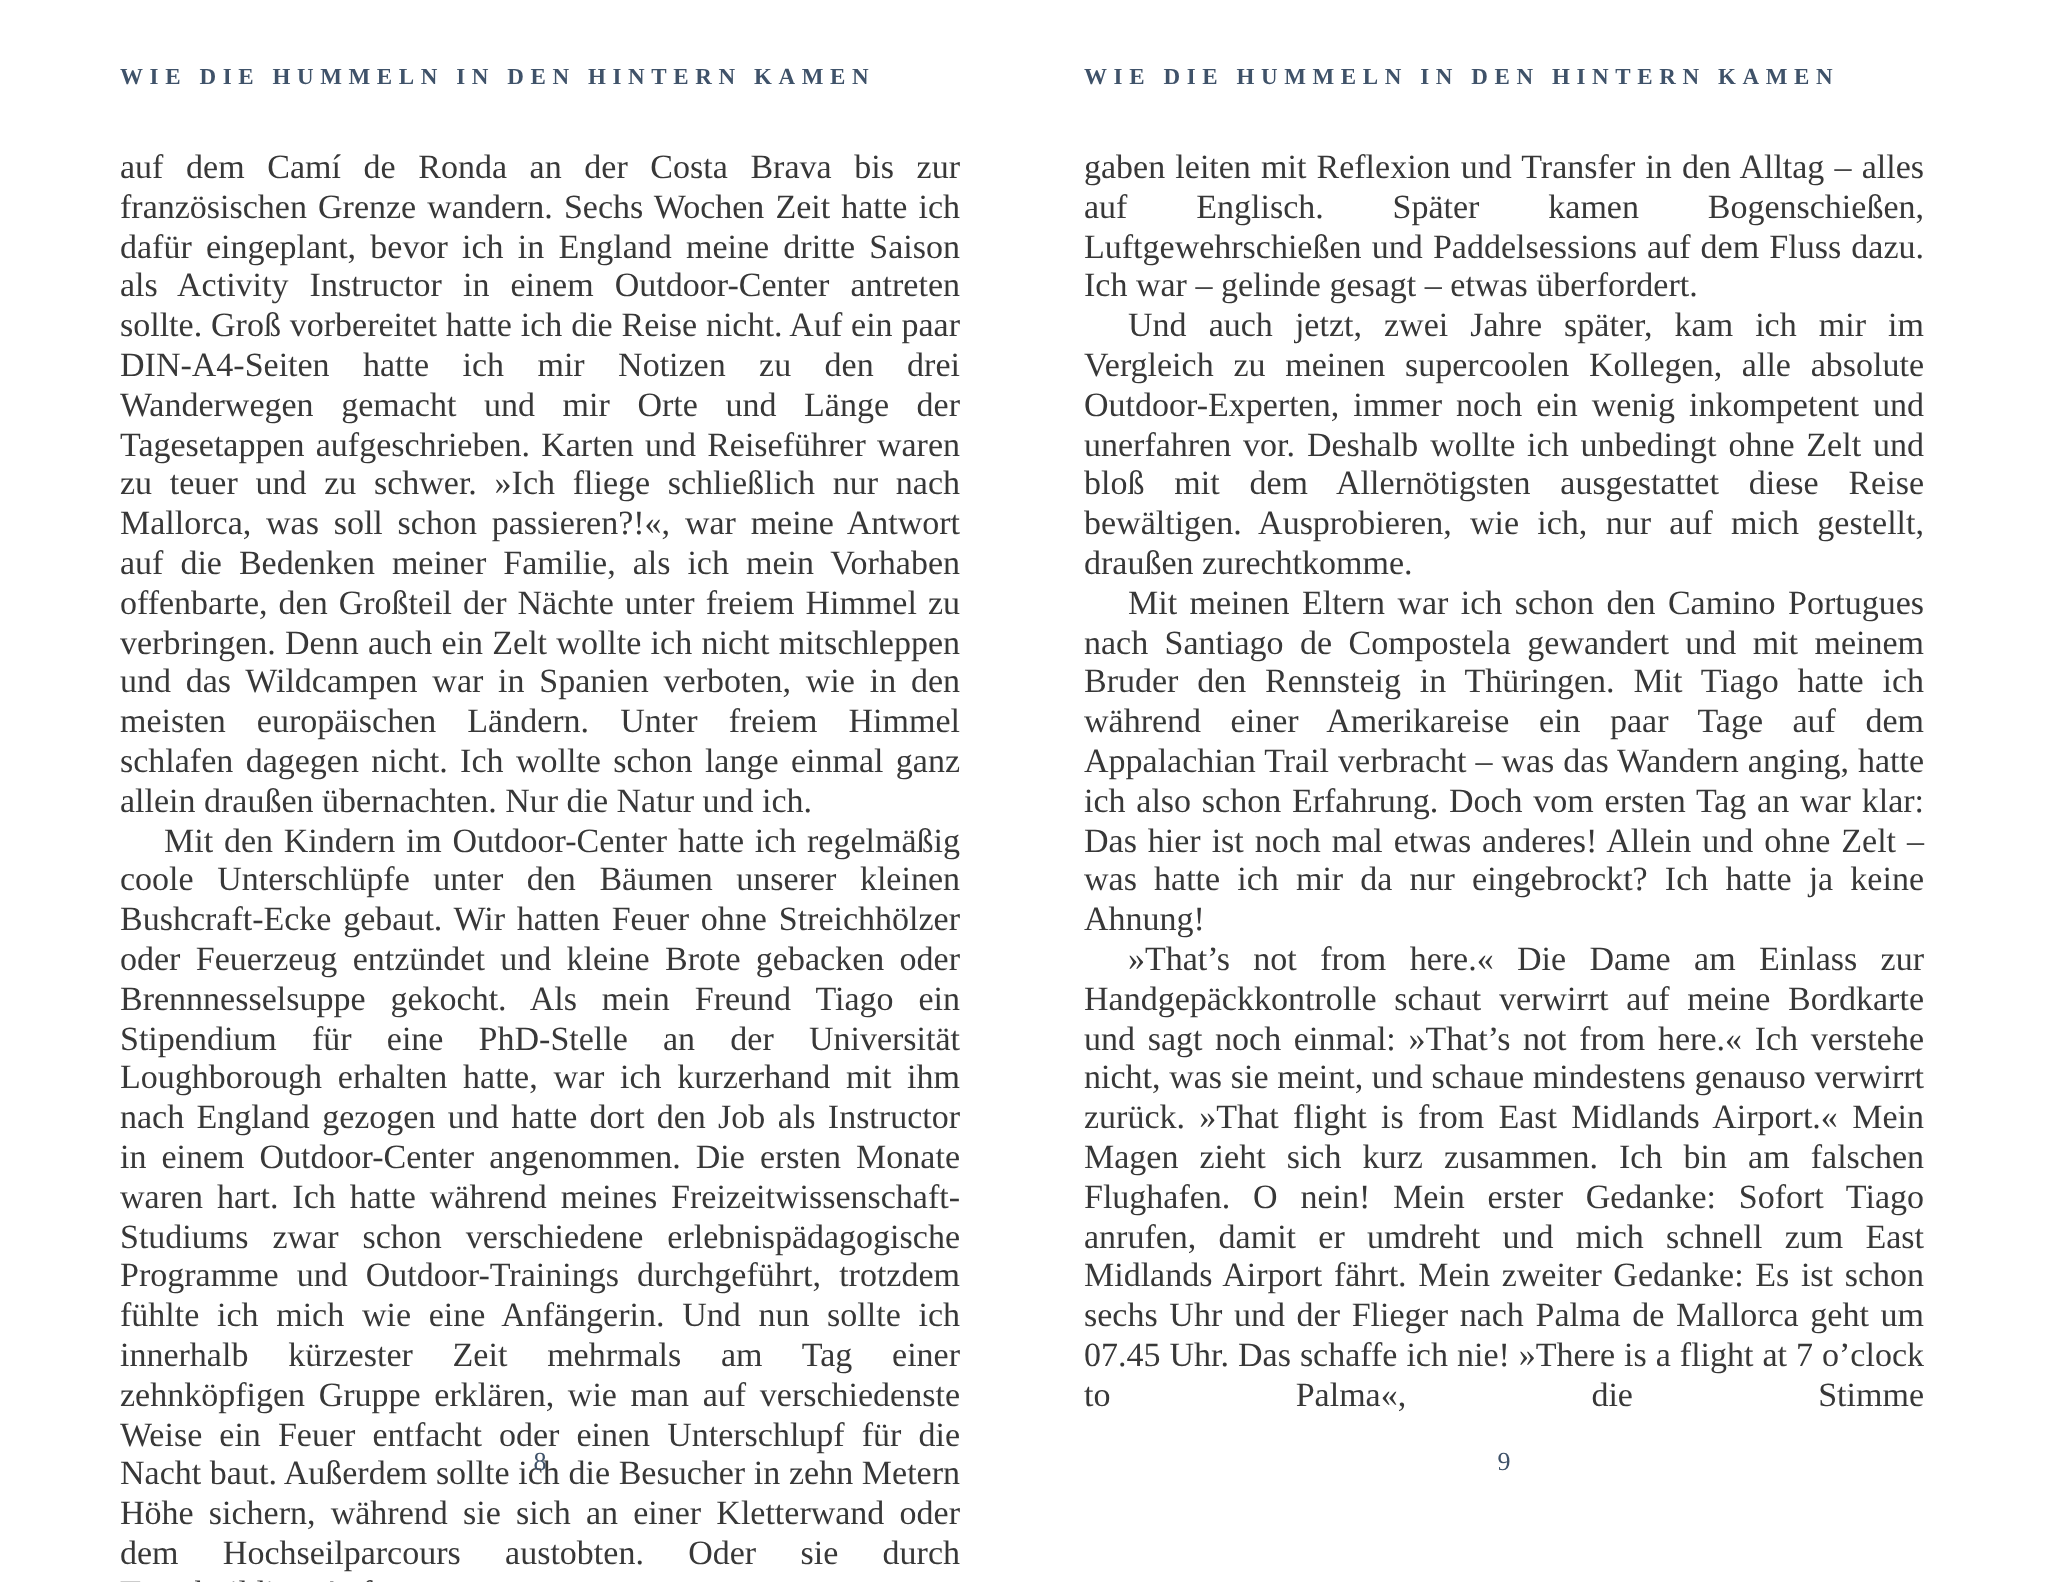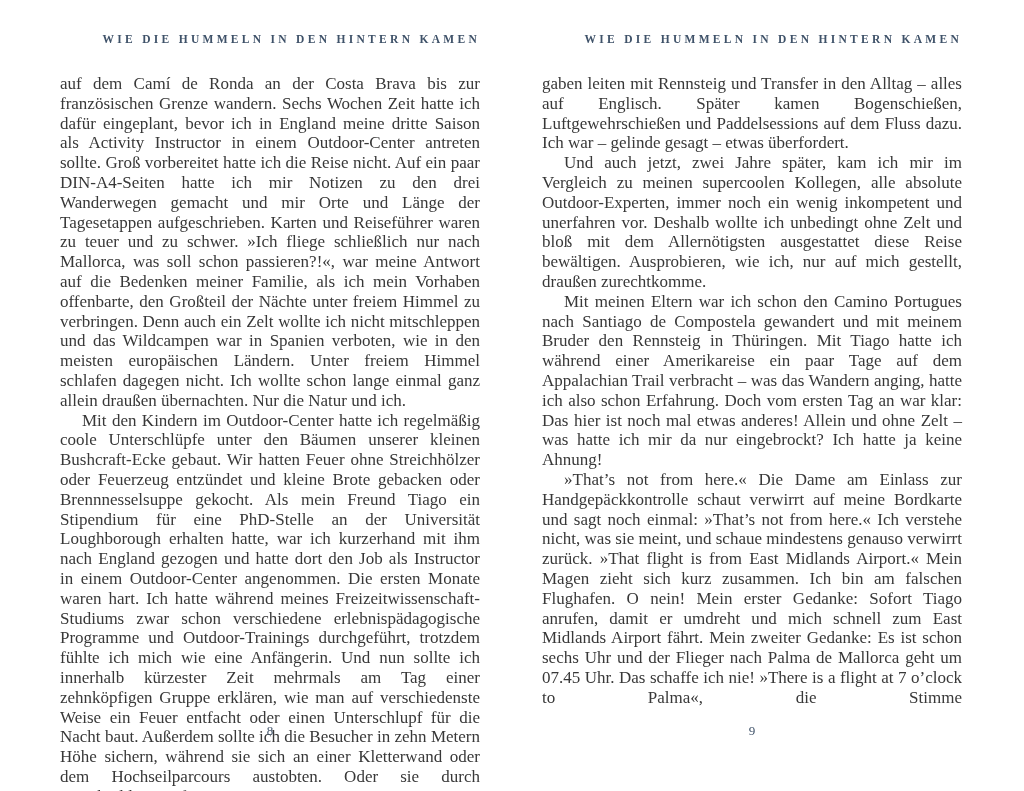--- a/index.html
+++ b/index.html
@@ -19,21 +19,21 @@
     width:1024px;height:791px;
     background:var(--bg);
   }
   .page{
     position:absolute;top:0;height:791px;
   }
   .page-left{left:60px;width:420px;}
   .page-right{left:542px;width:420px;}
   .running-head{
     position:absolute;top:33px;left:0;right:0;
-    text-align:right;
+    text-align:left;
     font-size:11.5px;
     font-weight:600;
     letter-spacing:3.3px;
     color:var(--accent);
     white-space:nowrap;
   }
   .body-text{
     position:absolute;top:74px;left:0;right:0;
     text-align:justify;
     font-size:17px;
@@ -66,21 +66,21 @@
     <div class="body-text" lang="de">
         <p>auf dem Camí de Ronda an der Costa Brava bis zur französischen Grenze wandern. Sechs Wochen Zeit hatte ich dafür eingeplant, bevor ich in England meine dritte Saison als Activity Instructor in einem Outdoor-Center antreten sollte. Groß vorbereitet hatte ich die Reise nicht. Auf ein paar DIN-A4-Seiten hatte ich mir Notizen zu den drei Wanderwegen gemacht und mir Orte und Länge der Tagesetappen aufgeschrieben. Karten und Reiseführer waren zu teuer und zu schwer. »Ich fliege schließlich nur nach Mallorca, was soll schon passieren?!«, war meine Antwort auf die Bedenken meiner Familie, als ich mein Vorhaben offenbarte, den Großteil der Nächte unter freiem Himmel zu verbringen. Denn auch ein Zelt wollte ich nicht mitschleppen und das Wildcampen war in Spanien verboten, wie in den meisten europäischen Ländern. Unter freiem Himmel schlafen dagegen nicht. Ich wollte schon lange einmal ganz allein draußen übernachten. Nur die Natur und ich.</p>
         <p>Mit den Kindern im Outdoor-Center hatte ich regelmäßig coole Unterschlüpfe unter den Bäumen unserer kleinen Bushcraft-Ecke gebaut. Wir hatten Feuer ohne Streichhölzer oder Feuerzeug entzündet und kleine Brote gebacken oder Brennnesselsuppe gekocht. Als mein Freund Tiago ein Stipendium für eine PhD-Stelle an der Universität Loughborough erhalten hatte, war ich kurzerhand mit ihm nach England gezogen und hatte dort den Job als Instructor in einem Outdoor-Center angenommen. Die ersten Monate waren hart. Ich hatte während meines Freizeitwissenschaft-Studiums zwar schon verschiedene erlebnispädagogische Programme und Outdoor-Trainings durchgeführt, trotzdem fühlte ich mich wie eine Anfängerin. Und nun sollte ich innerhalb kürzester Zeit mehrmals am Tag einer zehnköpfigen Gruppe erklären, wie man auf verschiedenste Weise ein Feuer entfacht oder einen Unterschlupf für die Nacht baut. Außerdem sollte ich die Besucher in zehn Metern Höhe sichern, während sie sich an einer Kletterwand oder dem Hochseilparcours austobten. Oder sie durch Teambuilding-Auf-</p>
       </div>
     <div class="folio">8</div>
   </section>
 
   <section class="page page-right">
     <header class="running-head">WIE DIE HUMMELN IN DEN HINTERN KAMEN</header>
     <div class="body-text" lang="de">
-        <p>gaben leiten mit Rennsteig und Transfer in den Alltag – alles auf Englisch. Später kamen Bogenschießen, Luftgewehrschießen und Paddelsessions auf dem Fluss dazu. Ich war – gelinde gesagt – etwas überfordert.</p>
+        <p>gaben leiten mit Reflexion und Transfer in den Alltag – alles auf Englisch. Später kamen Bogenschießen, Luftgewehrschießen und Paddelsessions auf dem Fluss dazu. Ich war – gelinde gesagt – etwas überfordert.</p>
         <p>Und auch jetzt, zwei Jahre später, kam ich mir im Vergleich zu meinen supercoolen Kollegen, alle absolute Outdoor-Experten, immer noch ein wenig inkompetent und unerfahren vor. Deshalb wollte ich unbedingt ohne Zelt und bloß mit dem Allernötigsten ausgestattet diese Reise bewältigen. Ausprobieren, wie ich, nur auf mich gestellt, draußen zurechtkomme.</p>
         <p>Mit meinen Eltern war ich schon den Camino Portugues nach Santiago de Compostela gewandert und mit meinem Bruder den Rennsteig in Thüringen. Mit Tiago hatte ich während einer Amerikareise ein paar Tage auf dem Appalachian Trail verbracht – was das Wandern anging, hatte ich also schon Erfahrung. Doch vom ersten Tag an war klar: Das hier ist noch mal etwas anderes! Allein und ohne Zelt – was hatte ich mir da nur eingebrockt? Ich hatte ja keine Ahnung!</p>
         <p>»That’s not from here.« Die Dame am Einlass zur Handgepäckkontrolle schaut verwirrt auf meine Bordkarte und sagt noch einmal: »That’s not from here.« Ich verstehe nicht, was sie meint, und schaue mindestens genauso verwirrt zurück. »That flight is from East Midlands Airport.« Mein Magen zieht sich kurz zusammen. Ich bin am falschen Flughafen. O nein! Mein erster Gedanke: Sofort Tiago anrufen, damit er umdreht und mich schnell zum East Midlands Airport fährt. Mein zweiter Gedanke: Es ist schon sechs Uhr und der Flieger nach Palma de Mallorca geht um 07.45 Uhr. Das schaffe ich nie! »There is a flight at 7 o’clock to Palma«, die Stimme</p>
       </div>
     <div class="folio">9</div>
   </section>
 
 </div>
 
 </body></html>

